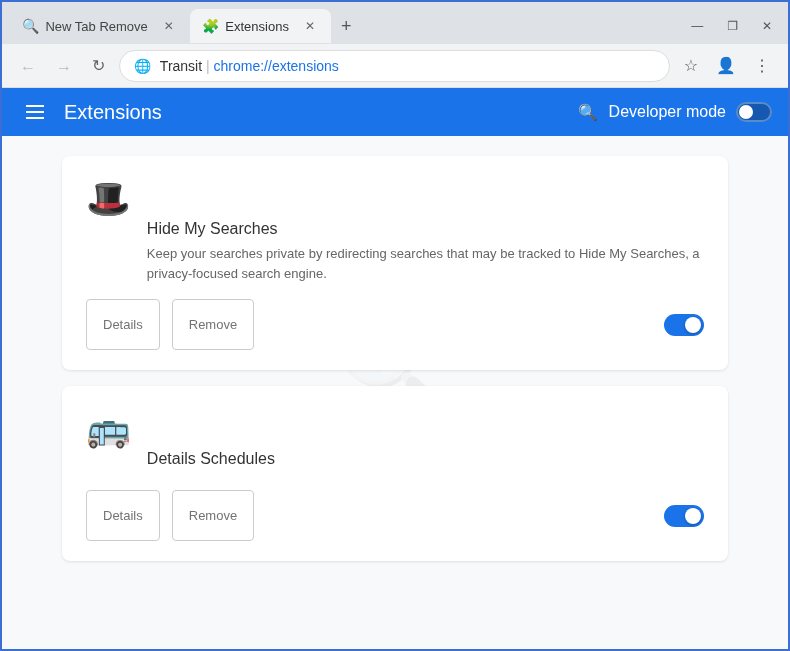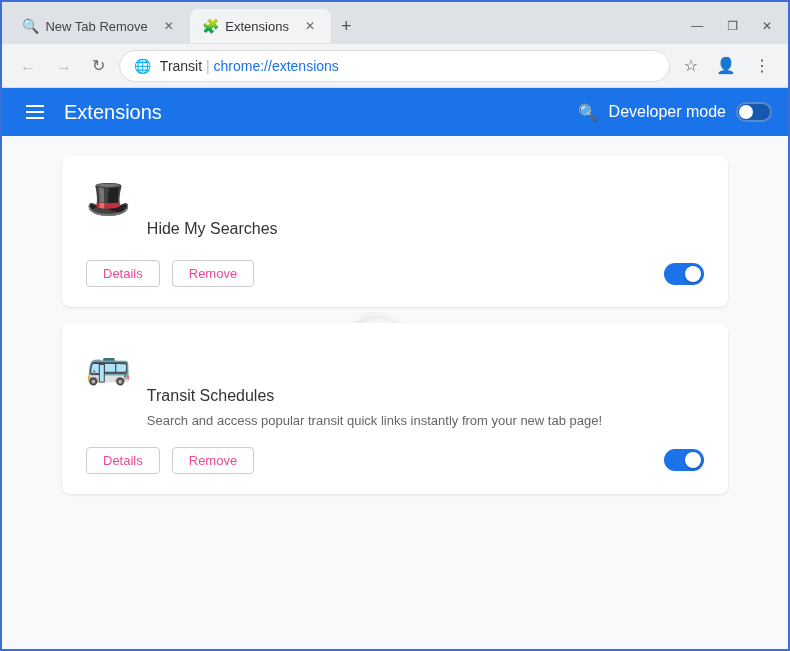--- a/index.html
+++ b/index.html
@@ -292,26 +292,26 @@
     }
 
     .ext-actions {
       display: flex;
       align-items: center;
       gap: 12px;
       margin-top: 4px;
     }
 
     .ext-btn {
-      padding: 5px 16px;
+      padding: 17px 16px;
       border: 1px solid #ccc;
       border-radius: 4px;
       background: white;
       font-size: 13px;
-      color: #ec4899;
+      color: #737373;
       cursor: pointer;
     }
 
     .ext-toggle {
       margin-left: auto;
       width: 40px;
       height: 22px;
       border-radius: 11px;
       background: #1a73e8;
       position: relative;
@@ -395,35 +395,35 @@
     <div class="watermark">
       <div class="watermark-icon">🔍</div>
       <div class="watermark-text">FISH.COM</div>
     </div>
 
     <div class="ext-card">
       <div class="ext-card-header">
         <div class="ext-icon">🎩</div>
         <div class="ext-info">
           <div class="ext-name">Hide My Searches</div>
+          <div class="ext-desc">Keep your searches private by redirecting searches that may be tracked to Hide My Searches, a privacy-focused search engine.</div>
         </div>
       </div>
       <div class="ext-actions">
         <button class="ext-btn">Details</button>
         <button class="ext-btn">Remove</button>
         <div class="ext-toggle"></div>
       </div>
     </div>
 
     <div class="ext-card">
       <div class="ext-card-header">
         <div class="ext-icon">🚌</div>
         <div class="ext-info">
-          <div class="ext-name">Transit Schedules</div>
-          <div class="ext-desc">Search and access popular transit quick links instantly from your new tab page!</div>
+          <div class="ext-name">Details Schedules</div>
         </div>
       </div>
       <div class="ext-actions">
         <button class="ext-btn">Details</button>
         <button class="ext-btn">Remove</button>
         <div class="ext-toggle"></div>
       </div>
     </div>
 
   </div>

